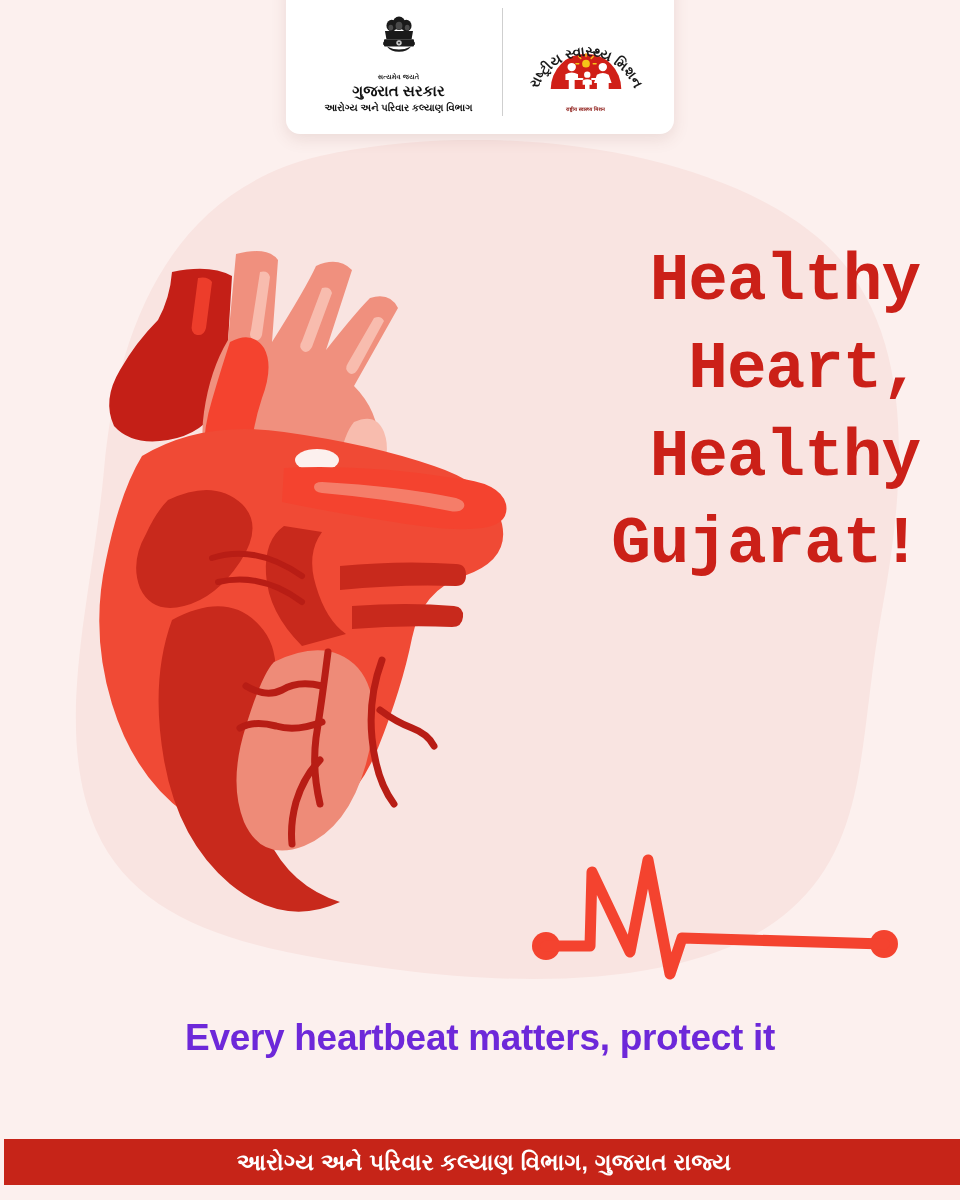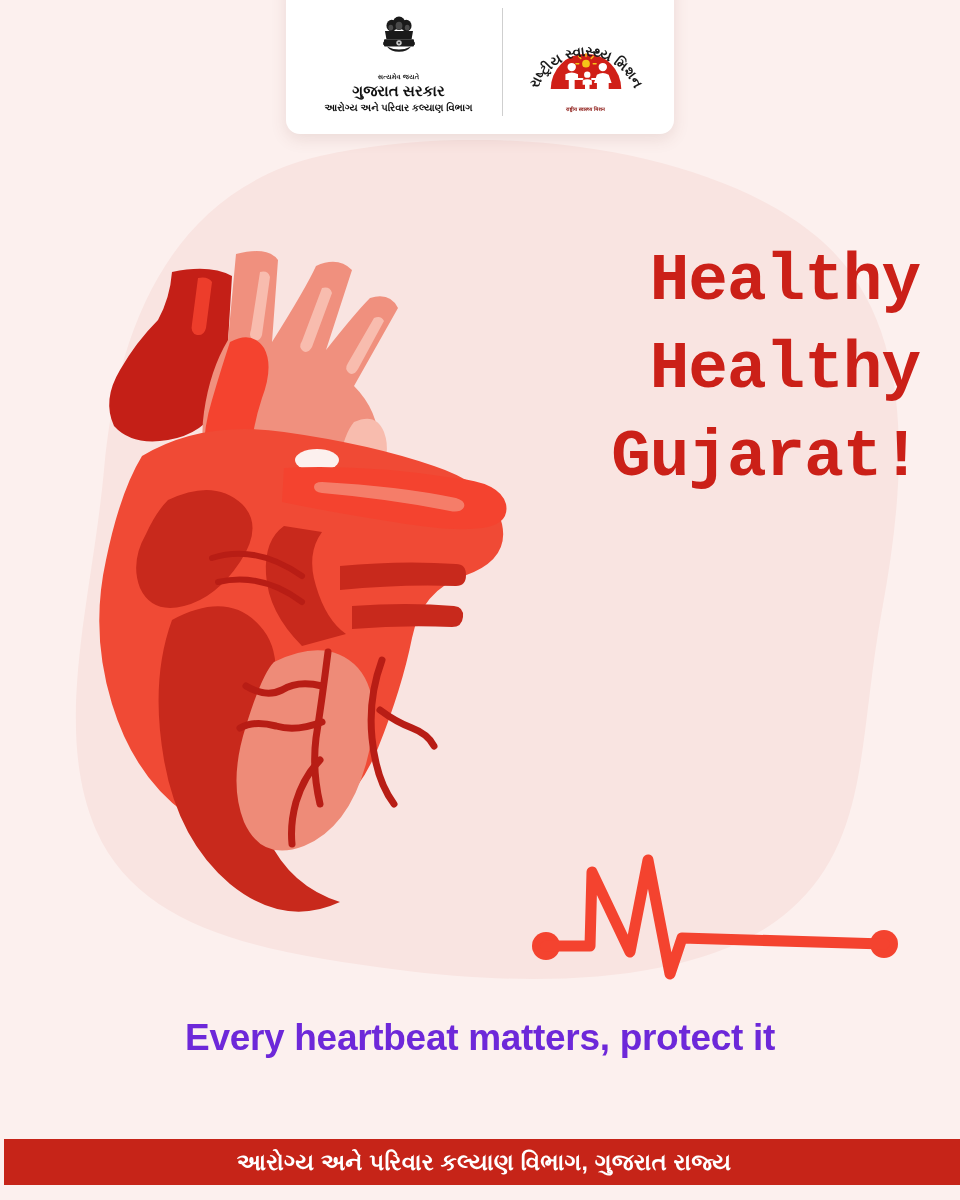--- a/index.html
+++ b/index.html
@@ -323,20 +323,21 @@
 
     <g fill="none" stroke="#B81D15" stroke-width="6" stroke-linecap="round">
       <path d="M190,326 q44,-14 90,18"></path>
       <path d="M196,350 q44,-10 84,20"></path>
     </g>
 
   </svg>
 
   <div class="headline">
     <span class="hl-line">Healthy</span>
+    <span class="hl-line">Heart,</span>
     <span class="hl-line">Healthy</span>
     <span class="hl-line">Gujarat!</span>
   </div>
 
   <svg class="pulse" viewBox="0 0 370 128" aria-hidden="true">
     <circle cx="16" cy="94" r="14" fill="#F4432F"></circle>
     <circle cx="354" cy="92" r="14" fill="#F4432F"></circle>
     <path d="M16,94 L60,94 L62,20 L100,100 L118,8 L140,122 L152,86 L354,92" fill="none" stroke="#F4432F" stroke-width="11" stroke-linecap="round" stroke-linejoin="round"></path>
   </svg>
 

